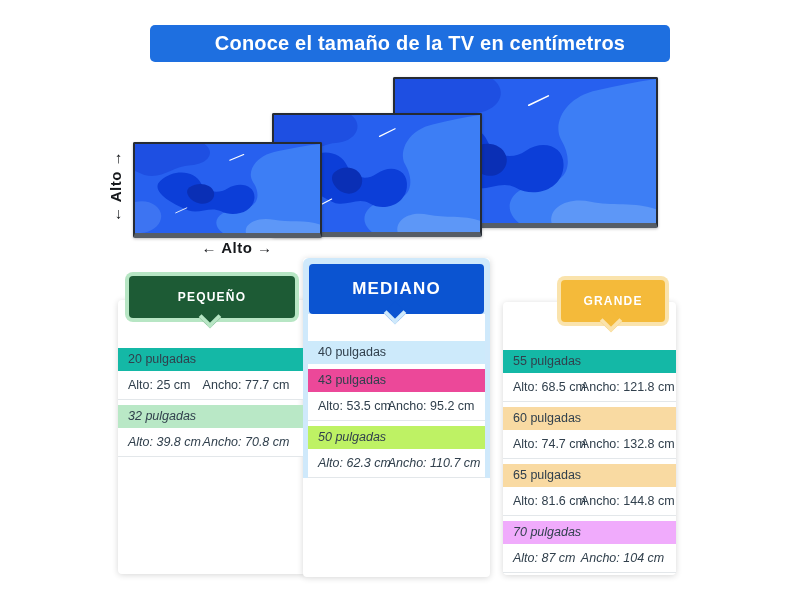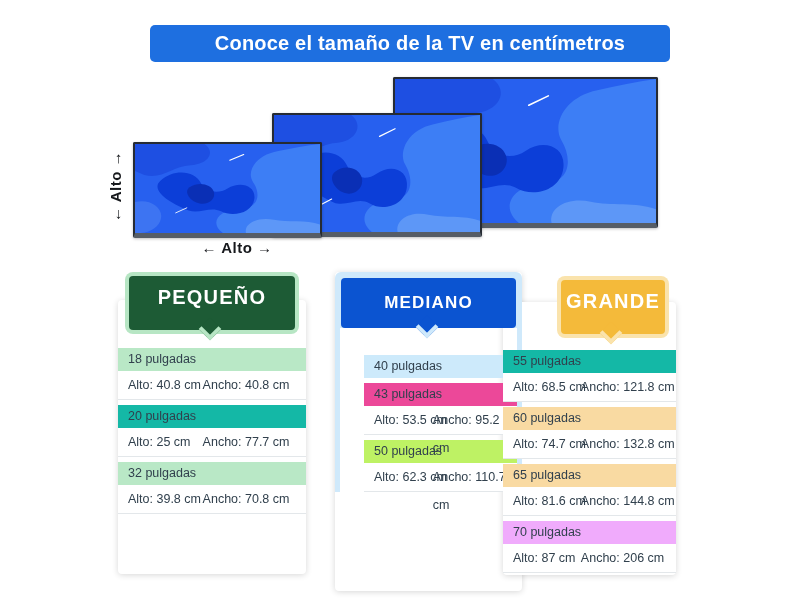--- a/index.html
+++ b/index.html
@@ -32,38 +32,38 @@
     letter-spacing:.5px;
   }
   .ancho-label{
     position:absolute;left:172px;top:239px;width:130px;text-align:center;
     font-weight:bold;font-size:15px;color:#16181c;z-index:4;letter-spacing:.5px;
   }
 
   
   .col{position:absolute;}
   #col-pequeno{left:118px;top:272px;width:188px;height:302px;}
-  #col-mediano{left:303px;top:272px;width:187px;height:319px;margin-left:32px;}
+  #col-mediano{left:303px;top:258px;width:187px;height:319px;}
   #col-grande {left:503px;top:276px;width:173px;height:299px;}
 
   .col-bg{
     position:absolute;left:0;right:0;bottom:0;background:#ffffff;border-radius:4px;
     box-shadow:0 1px 6px rgba(0,0,0,.16);z-index:1;
   }
   #col-pequeno .col-bg{top:28px;}
   #col-mediano .col-bg{top:0;}
   #col-grande  .col-bg{top:26px;}
 
   
   .banner-wrap{
     position:absolute;left:7px;right:7px;top:0;padding:4px;border-radius:8px;z-index:2;
   }
   .banner{
-    height:54px;line-height:42px;text-align:center;border-radius:4px;
-    color:#ffffff;font-weight:bold;font-size:20px;letter-spacing:1.2px;
+    height:42px;line-height:42px;text-align:center;border-radius:4px;
+    color:#ffffff;font-weight:bold;font-size:12px;letter-spacing:1.2px;
   }
   .tail{
     position:absolute;left:50%;top:100%;margin-top:-13px;margin-left:-10px;
     width:12px;height:12px;transform:rotate(45deg);
     border-right:4px solid;border-bottom:4px solid;z-index:3;
   }
 
   
   .band{
     position:absolute;left:0;right:0;top:0;height:56px;
@@ -74,21 +74,21 @@
   .stripes{
     position:absolute;left:0;right:0;top:56px;
     border-left:5px solid;border-right:5px solid;padding-top:27px;z-index:2;
   }
 
   
   .rows{position:absolute;left:0;right:0;z-index:2;}
   #col-pequeno .rows{top:76px;}
   #col-grande  .rows{top:74px;}
   .size-group{margin-bottom:5px;}
-  .size-group:last-child{margin-bottom:0;}
+  .size-group:last-child{margin-bottom:0;font-style:italic;}
   .row-p{
     height:23px;line-height:23px;padding-left:10px;
     font-size:12.5px;color:#31404d;
   }
   .row-d{
     position:relative;height:28px;line-height:28px;background:#ffffff;
     border-bottom:1px solid #e3e7ea;font-size:12.5px;color:#31404d;
   }
   .row-d .v-alto{position:absolute;left:10px;}
   .row-d .v-ancho{position:absolute;left:45%;}
@@ -134,27 +134,20 @@
   <div class="ancho-label">← Alto →</div>
 
   <div class="col" id="col-pequeno">
     <div class="col-bg"></div>
     <div class="banner-wrap" style="background: rgb(183, 230, 196);">
       <div class="banner" style="background: rgb(29, 91, 53);">PEQUEÑO</div>
       <div class="tail" style="background: rgb(29, 91, 53); border-color: rgb(183, 230, 196);"></div>
     </div>
     <div class="rows">
         <div class="size-group">
-          <div class="row-p" style="background:#b9e8c6">18 pulgadas</div>
-          <div class="row-d">
-            <span class="v-alto">Alto: 40.8 cm</span>
-            <span class="v-ancho">Ancho: 40.8 cm</span>
-          </div>
-        </div>
-        <div class="size-group">
           <div class="row-p" style="background:#14b8a6">20 pulgadas</div>
           <div class="row-d">
             <span class="v-alto">Alto: 25 cm</span>
             <span class="v-ancho">Ancho: 77.7 cm</span>
           </div>
         </div>
         <div class="size-group">
           <div class="row-p" style="background:#b9e8c6">32 pulgadas</div>
           <div class="row-d">
             <span class="v-alto">Alto: 39.8 cm</span>
@@ -163,21 +156,21 @@
         </div>
       </div>
   </div>
 
   <div class="col" id="col-mediano">
     <div class="col-bg"></div>
     <div class="band" style="background: rgb(207, 233, 251);">
       <div class="banner" style="background: rgb(11, 84, 209);">MEDIANO</div>
       <div class="tail" style="background: rgb(11, 84, 209); border-color: rgb(207, 233, 251);"></div>
     </div>
-    <div class="stripes" style="border-color: rgb(207, 233, 251); padding-left: 24px;">
+    <div class="stripes" style="border-color: rgb(207, 233, 251);">
       <div class="rows" style="position:static;">
           <div class="size-group">
             <div class="row-p" style="background:#cdeafb">40 pulgadas</div>
           </div>
           <div class="size-group">
             <div class="row-p" style="background:#ec4899">43 pulgadas</div>
             <div class="row-d">
               <span class="v-alto">Alto: 53.5 cm</span>
               <span class="v-ancho">Ancho: 95.2 cm</span>
             </div>
@@ -218,19 +211,19 @@
           <div class="row-p" style="background:#f9daa2">65 pulgadas</div>
           <div class="row-d">
             <span class="v-alto">Alto: 81.6 cm</span>
             <span class="v-ancho">Ancho: 144.8 cm</span>
           </div>
         </div>
         <div class="size-group">
           <div class="row-p" style="background:#f0abfc">70 pulgadas</div>
           <div class="row-d">
             <span class="v-alto">Alto: 87 cm</span>
-            <span class="v-ancho">Ancho: 206 cm</span>
+            <span class="v-ancho">Ancho: 104 cm</span>
           </div>
         </div>
       </div>
   </div>
 
 </div>
 
 </body></html>

